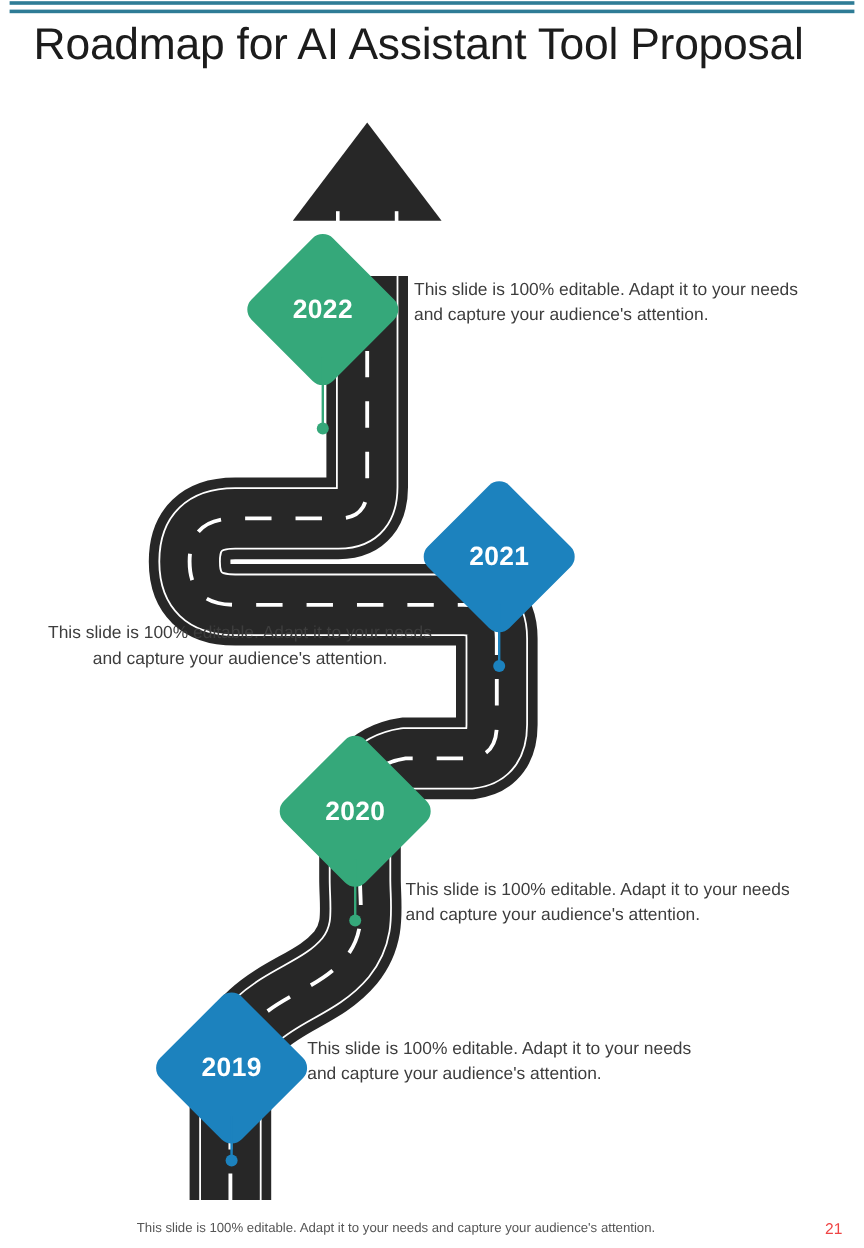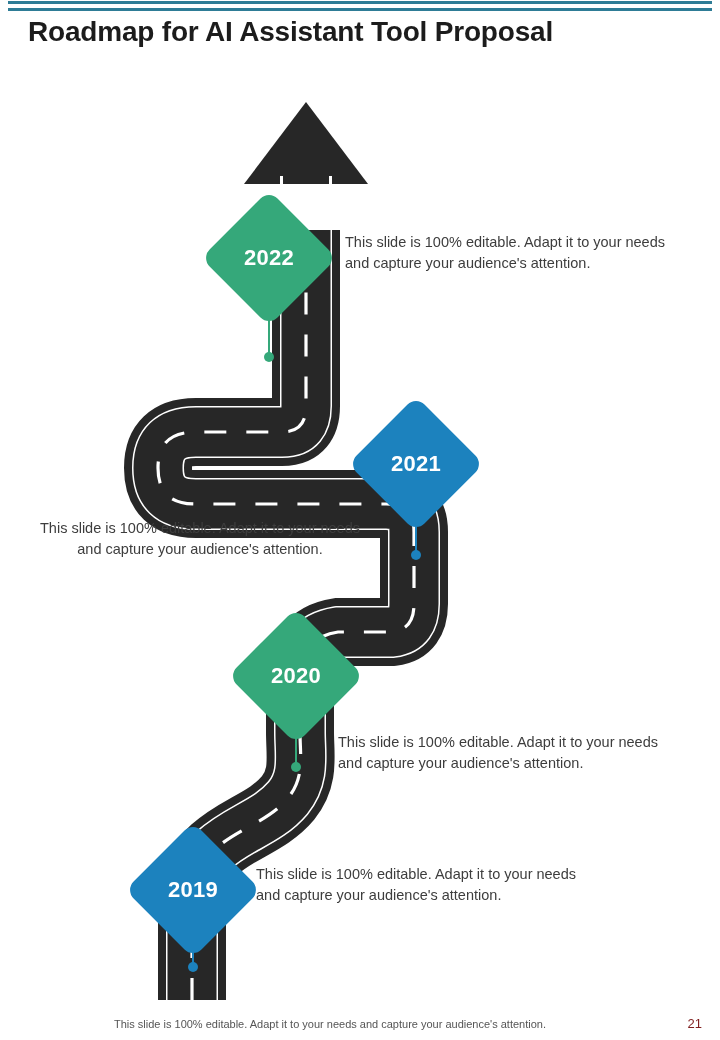--- a/index.html
+++ b/index.html
@@ -30,22 +30,22 @@
     height: 3px;
     background: #2E7C96;
   }
   .rule.r1 { top: 1px; }
   .rule.r2 { top: 8px; }
 
   #page-title {
     position: absolute;
     top: 16px;
     left: 28px;
-    font-size: 28px;
-    font-weight: bold;
+    font-size: 37px;
+    font-weight: normal;
     color: #1c1c1c;
     letter-spacing: -0.2px;
     font-family: "Liberation Sans", sans-serif;
     white-space: nowrap;
   }
 
   
   #roadmap-canvas {
     position: absolute;
     top: 80px;
@@ -111,21 +111,21 @@
     text-align: center;
     font-size: 11px;
     color: #555555;
     font-family: "Liberation Sans", sans-serif;
   }
   #page-number {
     position: absolute;
     right: 18px;
     top: 1016px;
     font-size: 13px;
-    color: #7f1d1d;
+    color: #ef4444;
     font-family: "Liberation Sans", sans-serif;
   }
 </style>
 </head>
 <body>
 
 <div id="header-rules">
   <div class="rule r1"></div>
   <div class="rule r2"></div>
 </div>

